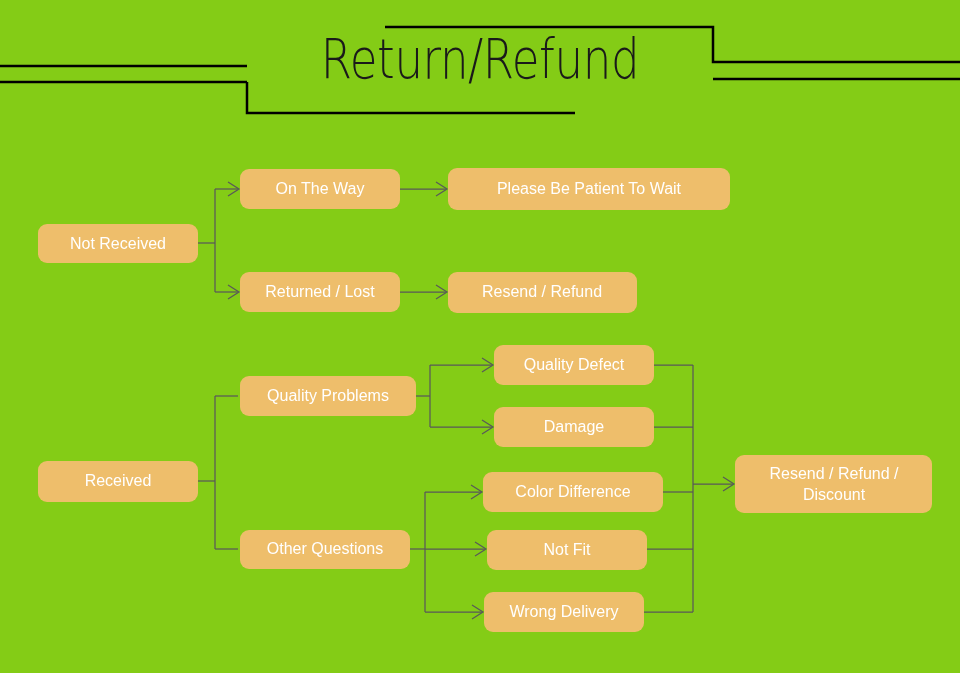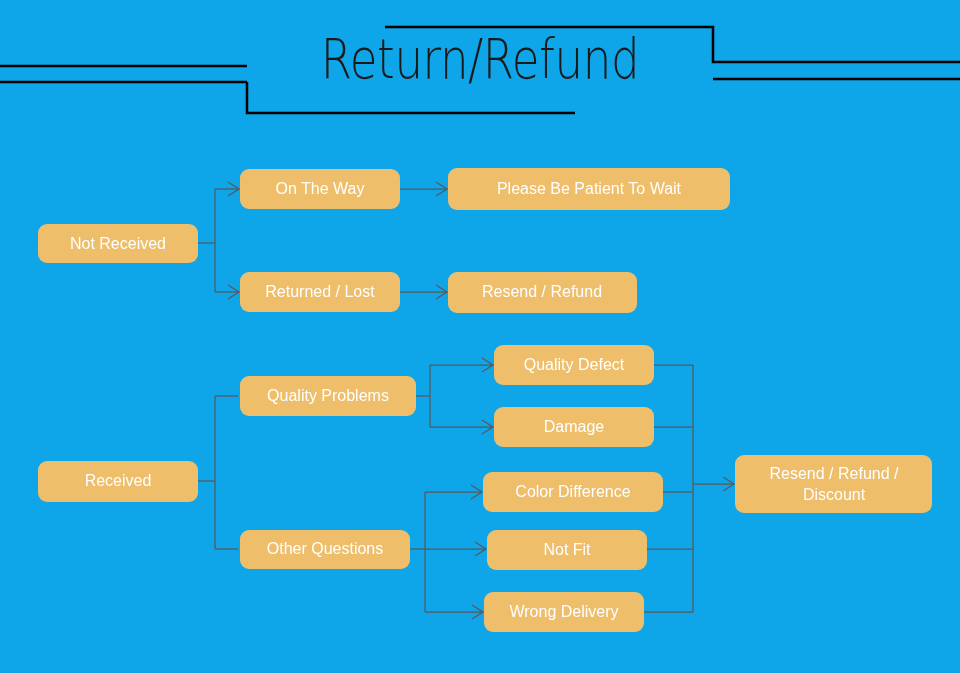--- a/index.html
+++ b/index.html
@@ -7,21 +7,21 @@
     padding: 0;
     background: #ffffff;
   }
   body {
     font-family: "Liberation Sans", sans-serif;
   }
   #page {
     position: relative;
     width: 960px;
     height: 673px;
-    background: #0ea5e9;
+    background: #84cc16;
     overflow: hidden;
   }
 
   
   #header-band {
     position: absolute;
     left: 0;
     top: 0;
     width: 960px;
     height: 130px;

